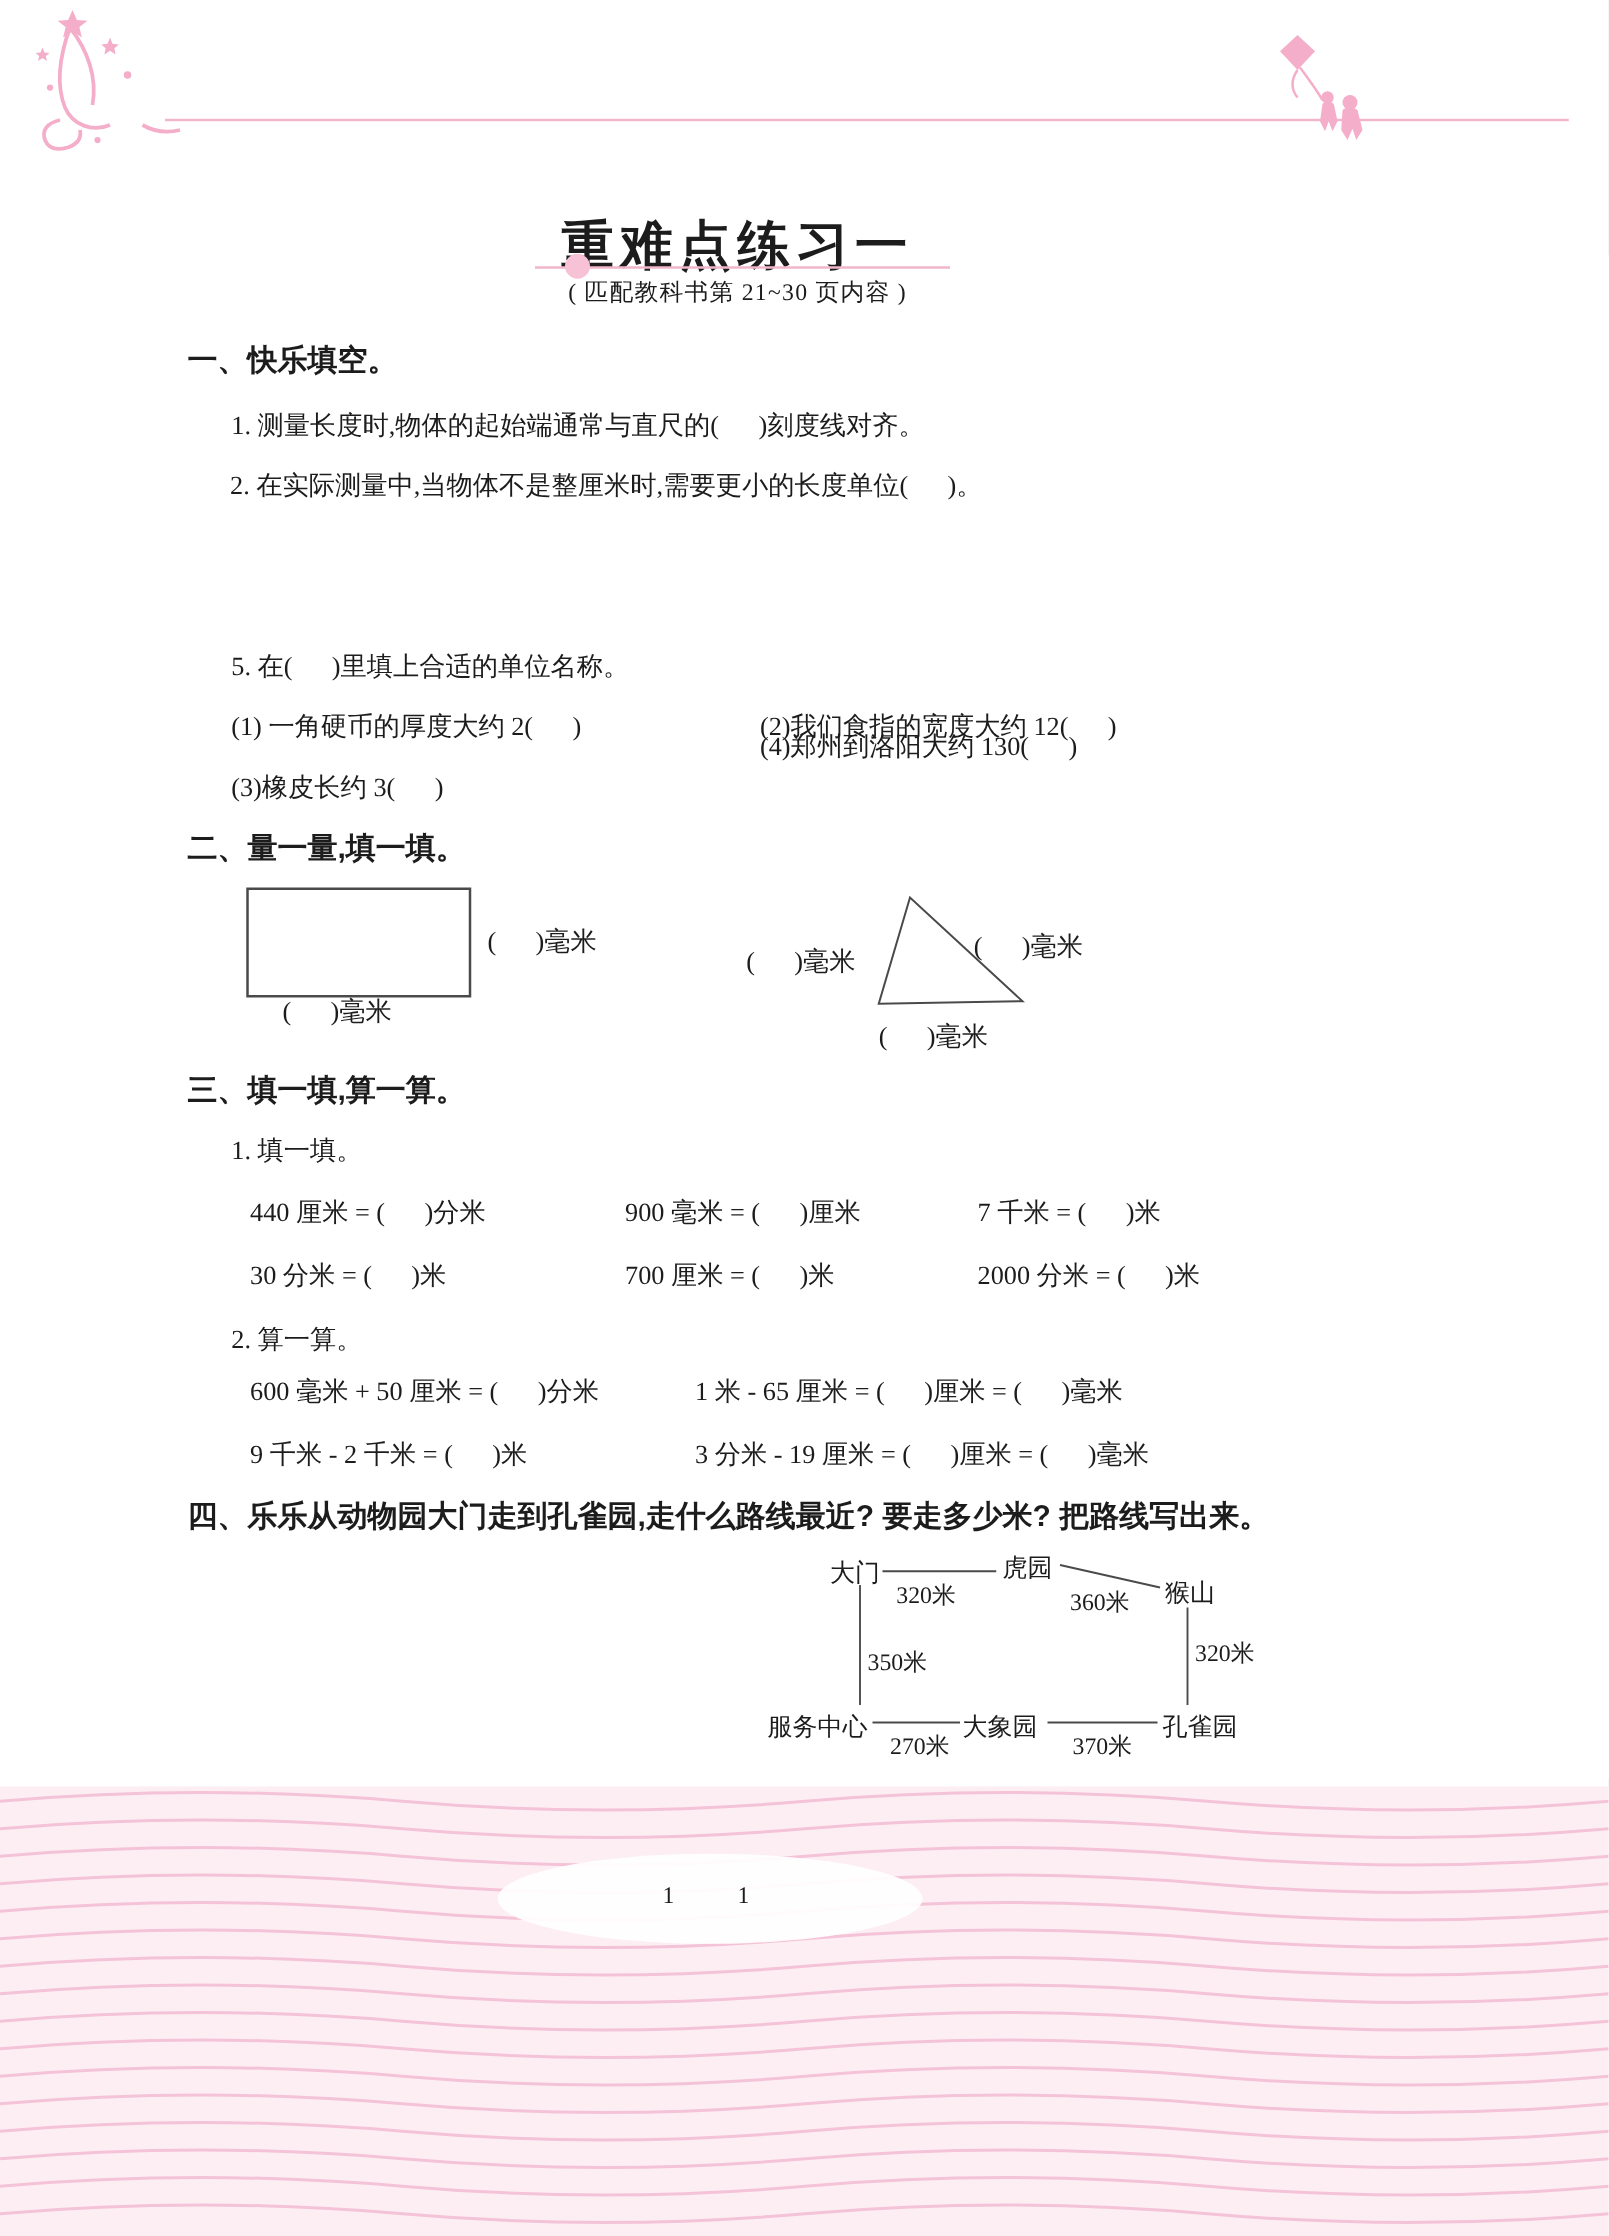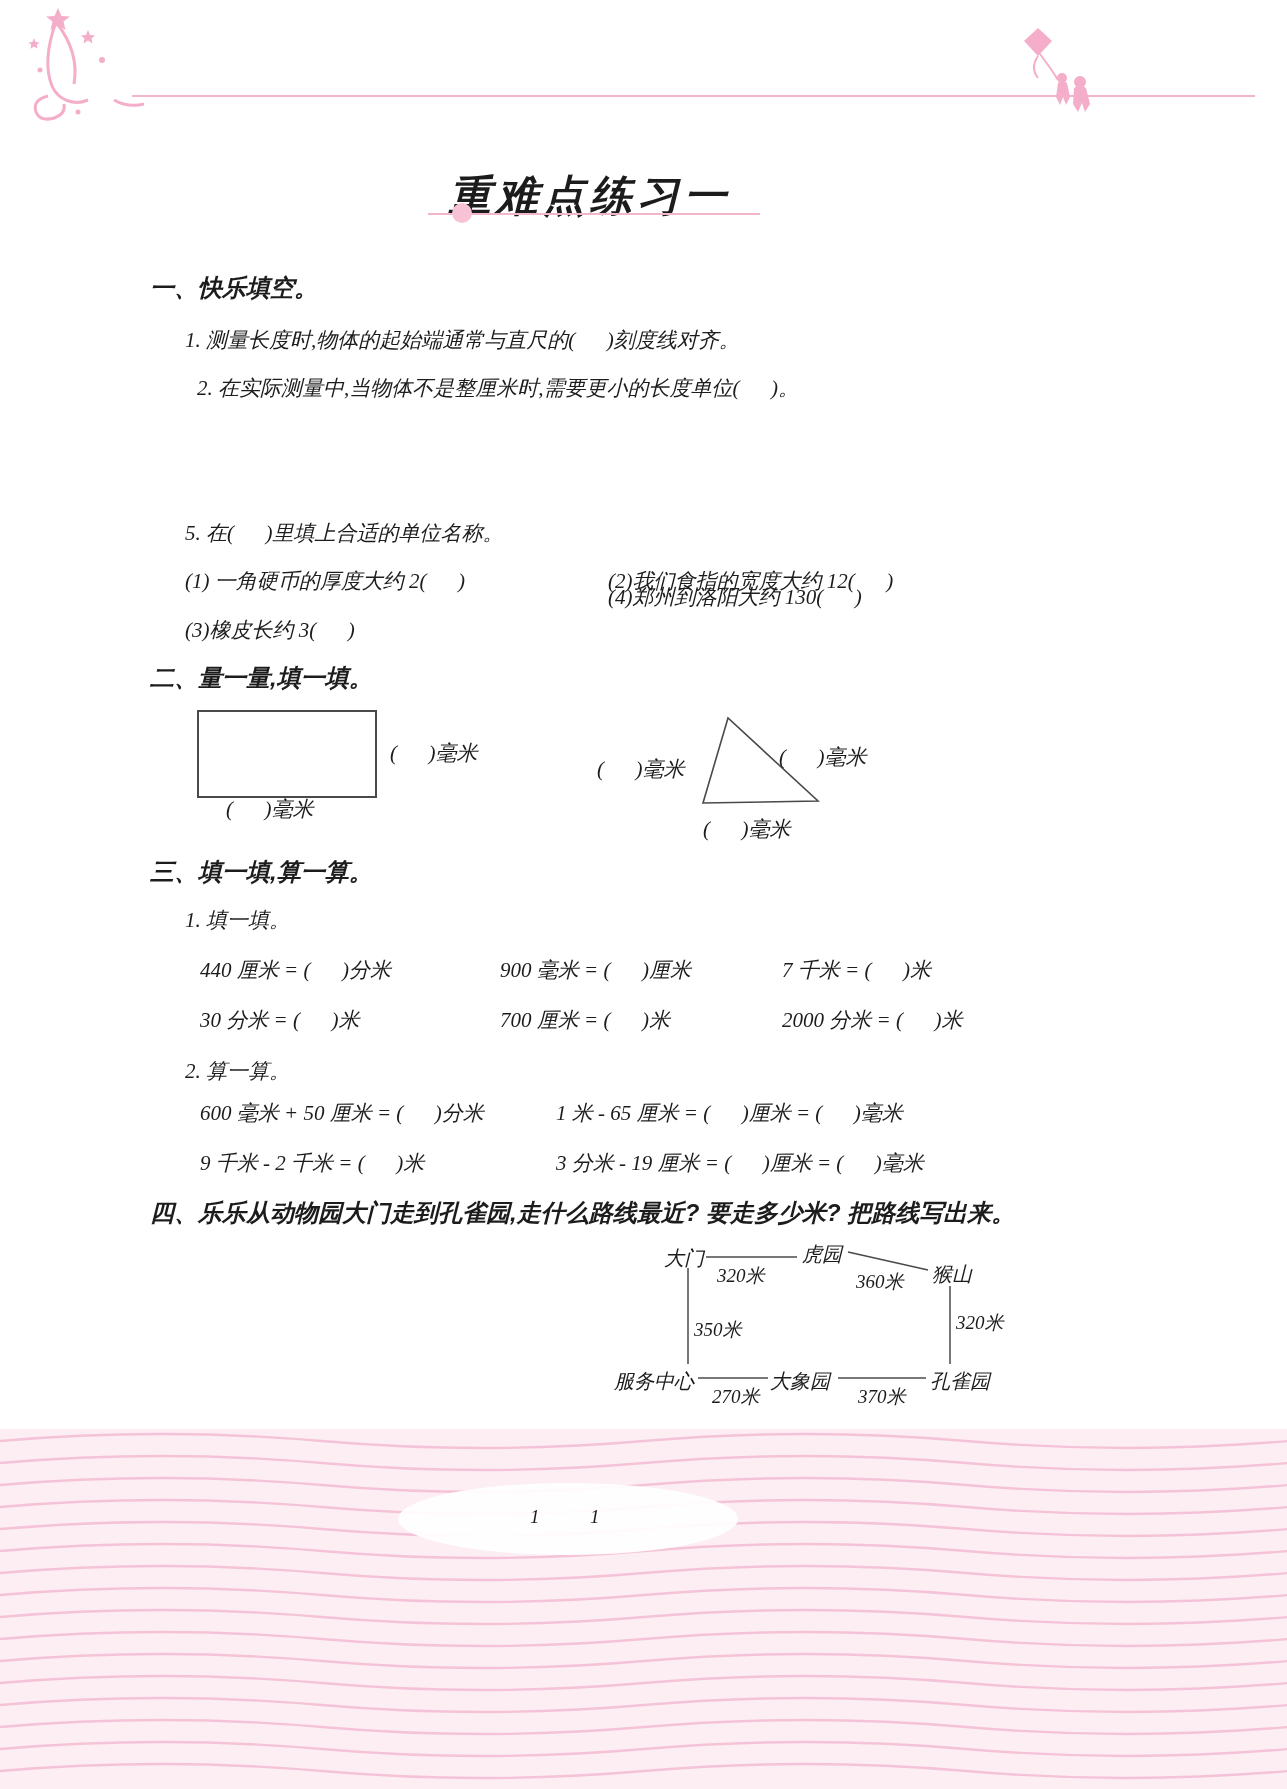--- a/index.html
+++ b/index.html
@@ -1,19 +1,19 @@
 <!DOCTYPE html>
 <html><head>
 <meta charset="utf-8">
 <style>
   html,body{margin:0;padding:0;background:#e9e9e9;}
   .page{
     position:relative;width:1287px;height:1789px;background:#ffffff;
     font-family:"Liberation Serif","DejaVu Serif",serif;color:#1c1c1c;
-    overflow:hidden;margin:0 auto;font-style:italic;
+    overflow:hidden;margin:0 auto;
   }
   .abs{position:absolute;white-space:pre-wrap;}
   .body-text{font-size:21px;line-height:1.25;}
   .small-text{font-size:19px;}
   .sec-head{font-family:"Liberation Sans","DejaVu Sans",sans-serif;font-weight:700;font-size:24px;}
   .title{font-size:42px;font-weight:700;letter-spacing:5px;text-align:center;}
   .subtitle{font-size:19px;text-align:center;letter-spacing:1px;}
   .center-band{left:0;width:1180px;}
   .pink-line{background:#f2b6cc;height:2px;}
   .rect-shape{border:2px solid #4a4a4a;background:#ffffff;}
@@ -53,24 +53,25 @@
       <circle cx="62" cy="52" r="5"></circle>
       <path d="M58,57 q4,-4 9,0 l3,14 -4,8 -3,-8 -3,8 -4,-8 z"></path>
       <circle cx="80" cy="56" r="6"></circle>
       <path d="M74,62 q6,-5 12,0 l4,16 -5,8 -3,-9 -4,9 -5,-8 z"></path>
     </g>
   </svg>
 
   <div class="abs title center-band" style="top:168px;">重难点练习一</div>
   <div class="abs pink-line" style="left:428px;top:213px;width:332px;height:1.5px;"></div>
   <div class="abs" style="left:452px;top:203px;width:20px;height:20px;border-radius:50%;background:#f8c2d6;"></div>
+  <div class="abs subtitle center-band" style="top:221px;">( 匹配教科书第 21~30 页内容 )</div>
 
   <div class="abs sec-head" style="left:150px;top:272px;">一、快乐填空。</div>
   <div class="abs body-text" style="left:185px;top:327px;">1. 测量长度时,物体的起始端通常与直尺的(      )刻度线对齐。</div>
-  <div class="abs body-text" style="left:197px;top:375px;text-align:right;">2. 在实际测量中,当物体不是整厘米时,需要更小的长度单位(      )。</div>
+  <div class="abs body-text" style="left:184px;top:375px;text-align:right;">2. 在实际测量中,当物体不是整厘米时,需要更小的长度单位(      )。</div>
   <div class="abs body-text" style="left:185px;top:520px;">5. 在(      )里填上合适的单位名称。</div>
   <div class="abs body-text" style="left:185px;top:568px;">(1) 一角硬币的厚度大约 2(      )</div>
   <div class="abs body-text" style="left:608px;top:568px;">(2)我们食指的宽度大约 12(      )</div>
   <div class="abs body-text" style="left:185px;top:617px;">(3)橡皮长约 3(      )</div>
   <div class="abs body-text" style="left:608px;top:584px;">(4)郑州到洛阳大约 130(      )</div>
 
   <div class="abs sec-head" style="left:150px;top:662px;">二、量一量,填一填。</div>
 
   <div class="abs rect-shape" style="left:197px;top:710px;width:176px;height:84px;"></div>
   <div class="abs body-text" style="left:390px;top:740px;">(      )毫米</div>

